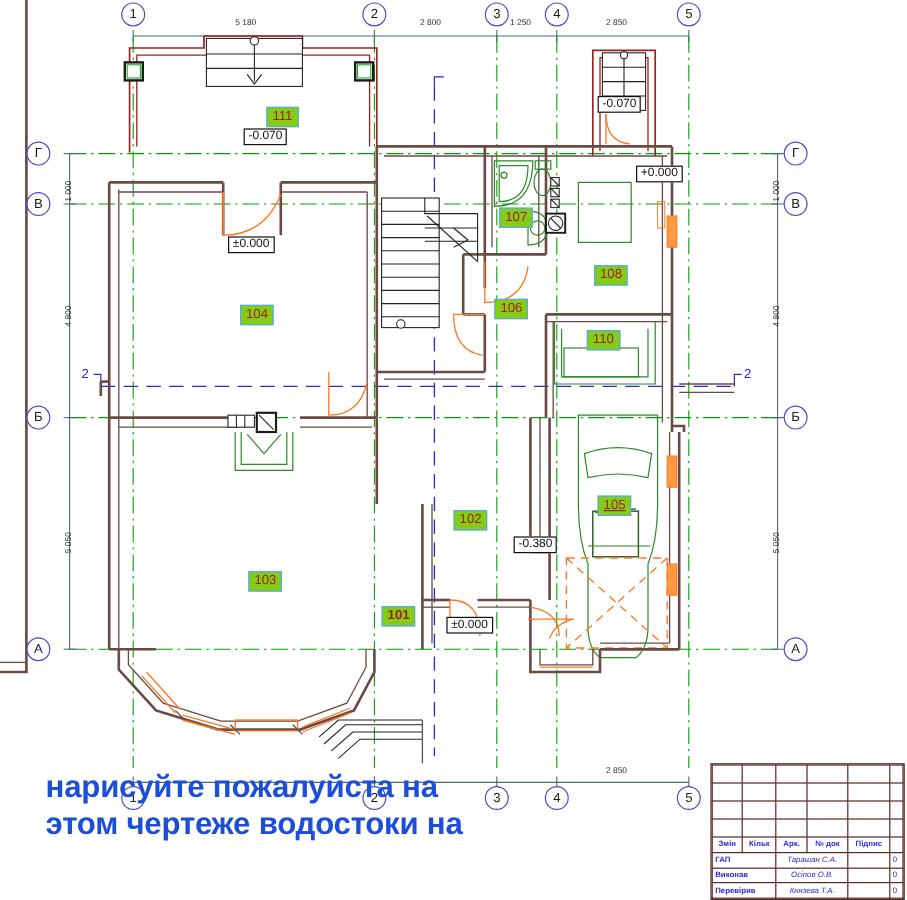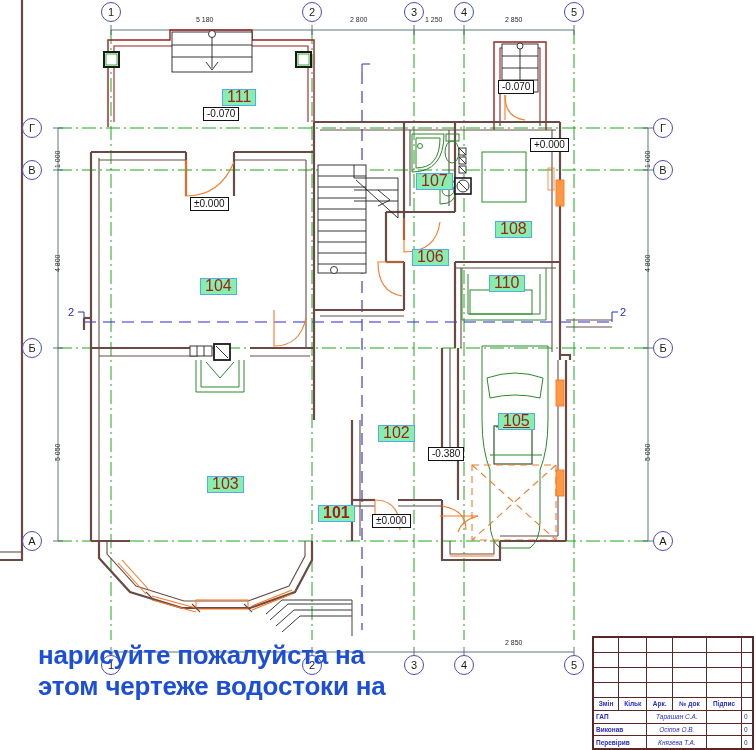--- a/index.html
+++ b/index.html
@@ -10,23 +10,23 @@
     font-family: "Liberation Sans", sans-serif;
     overflow: hidden;
   }
   #stage { position: relative; width: 756px; height: 750px; background:#fff; }
   svg.layer { position:absolute; left:0; top:0; width:756px; height:750px; }
 
   
   .room-tag {
     position: absolute;
     border: 1px solid #55aaee;
-    background: #86efac;
+    background: #84cc16;
     color: #a51d1d;
-    font-size: 16px;
+    font-size: 11px;
     font-family: "Liberation Sans", sans-serif;
     padding: 0px 4px 1px 4px;
     line-height: 14px;
     white-space: nowrap;
   }
   .elev-tag {
     position: absolute;
     border: 1px solid #111111;
     background: #ffffff;
     color: #111111;
@@ -486,21 +486,21 @@
   <div class="dim-txt vert" style="left:54px; top:461px;">5 050</div>
 
   <div class="dim-txt vert" style="left:644px; top:168px;">1 000</div>
   <div class="dim-txt vert" style="left:644px; top:272px;">4 800</div>
   <div class="dim-txt vert" style="left:644px; top:461px;">5 050</div>
 
   <div class="sect-mark" style="left:68px; top:306px;">2</div>
   <div class="sect-mark" style="left:620px; top:306px;">2</div>
 
   <div class="room-tag" style="left:222px; top:89px;">111</div>
-  <div class="room-tag" style="left:200px; top:254px;margin-top:24px;">104</div>
+  <div class="room-tag" style="left:200px; top:254px;">104</div>
   <div class="room-tag" style="left:207px; top:476px;">103</div>
   <div class="room-tag" style="left:318px; top:505px;font-weight:bold;">101</div>
   <div class="room-tag" style="left:378px; top:425px;">102</div>
   <div class="room-tag" style="left:498px; top:413px;text-decoration:underline;">105</div>
   <div class="room-tag" style="left:412px; top:249px;">106</div>
   <div class="room-tag" style="left:416px; top:173px;text-align:right;">107</div>
   <div class="room-tag" style="left:495px; top:221px;">108</div>
   <div class="room-tag" style="left:489px; top:275px;">110</div>
 
   <div class="elev-tag" style="left:203px; top:107px;">-0.070</div>

